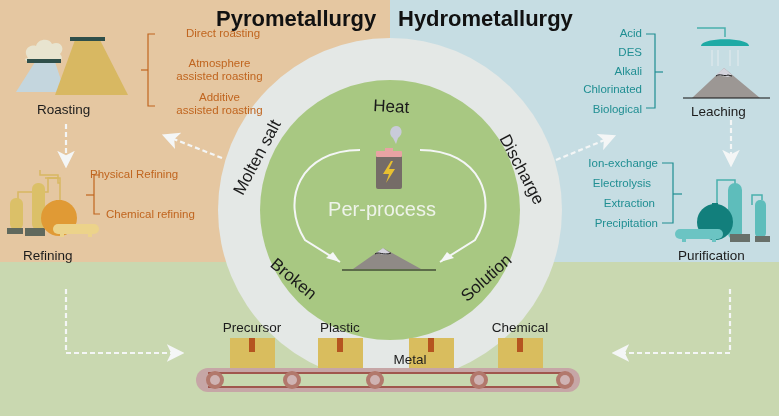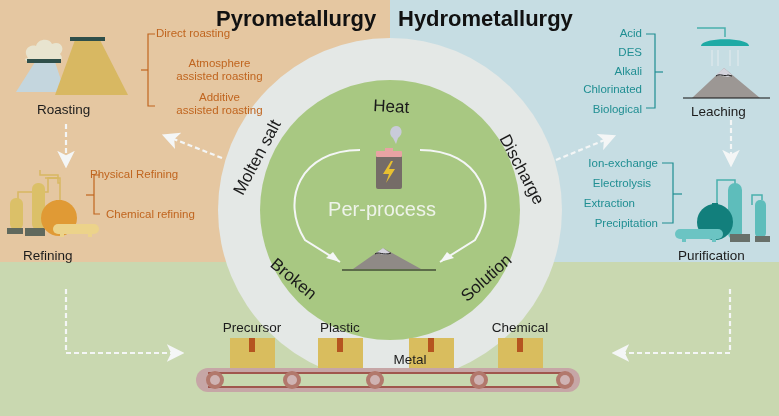--- a/index.html
+++ b/index.html
@@ -181,41 +181,41 @@
 </svg>
 
 <div class="title" style="left:216px; top:6px;">Pyrometallurgy</div>
 <div class="title" style="left:398px; top:6px;">Hydrometallurgy</div>
 
 <div class="lbl" style="left:37px; top:102px;">Roasting</div>
 <div class="lbl" style="left:23px; top:248px;">Refining</div>
 <div class="lbl" style="left:691px; top:104px;">Leaching</div>
 <div class="lbl" style="left:678px; top:248px;">Purification</div>
 
-<div class="orange" style="left:156px; top:27px;">Direct roasting</div>
+<div class="orange" style="left:186px; top:27px;">Direct roasting</div>
 <div class="orange" style="left:162px; top:57px; width:115px;">
   <span>Atmosphere</span><br>
   <span>assisted roasting</span>
 </div>
 <div class="orange" style="left:162px; top:91px; width:115px;">
   <span>Additive</span><br>
   <span>assisted roasting</span>
 </div>
 
 <div class="orange" style="left:90px; top:168px;">Physical Refining</div>
 <div class="orange" style="left:106px; top:208px;">Chemical refining</div>
 
 <div class="teal" style="right:137px; top:27px;">Acid</div>
 <div class="teal" style="right:137px; top:46px;">DES</div>
 <div class="teal" style="right:137px; top:65px;">Alkali</div>
 <div class="teal" style="right:137px; top:83px;">Chlorinated</div>
 <div class="teal" style="right:137px; top:103px;">Biological</div>
 
 <div class="teal" style="right:121px; top:157px;">Ion-exchange</div>
 <div class="teal" style="right:128px; top:177px;padding-left:12px;">Electrolysis</div>
-<div class="teal" style="right:144px; top:197px;padding-left:36px;">Extraction</div>
+<div class="teal" style="right:124px; top:197px;padding-left:36px;">Extraction</div>
 <div class="teal" style="right:121px; top:217px;">Precipitation</div>
 
 <div class="prodlbl" style="left:202px; top:320px;">Precursor</div>
 <div class="prodlbl" style="left:290px; top:320px;">Plastic</div>
 <div class="prodlbl" style="left:360px; top:320px;margin-top:32px;">Metal</div>
 <div class="prodlbl" style="left:470px; top:320px;">Chemical</div>
 <div class="prodlbl" style="left:349px; top:396px; font-size:17px; color:#0f766e;margin-top:44px;">Product</div>
 
 </body></html>

